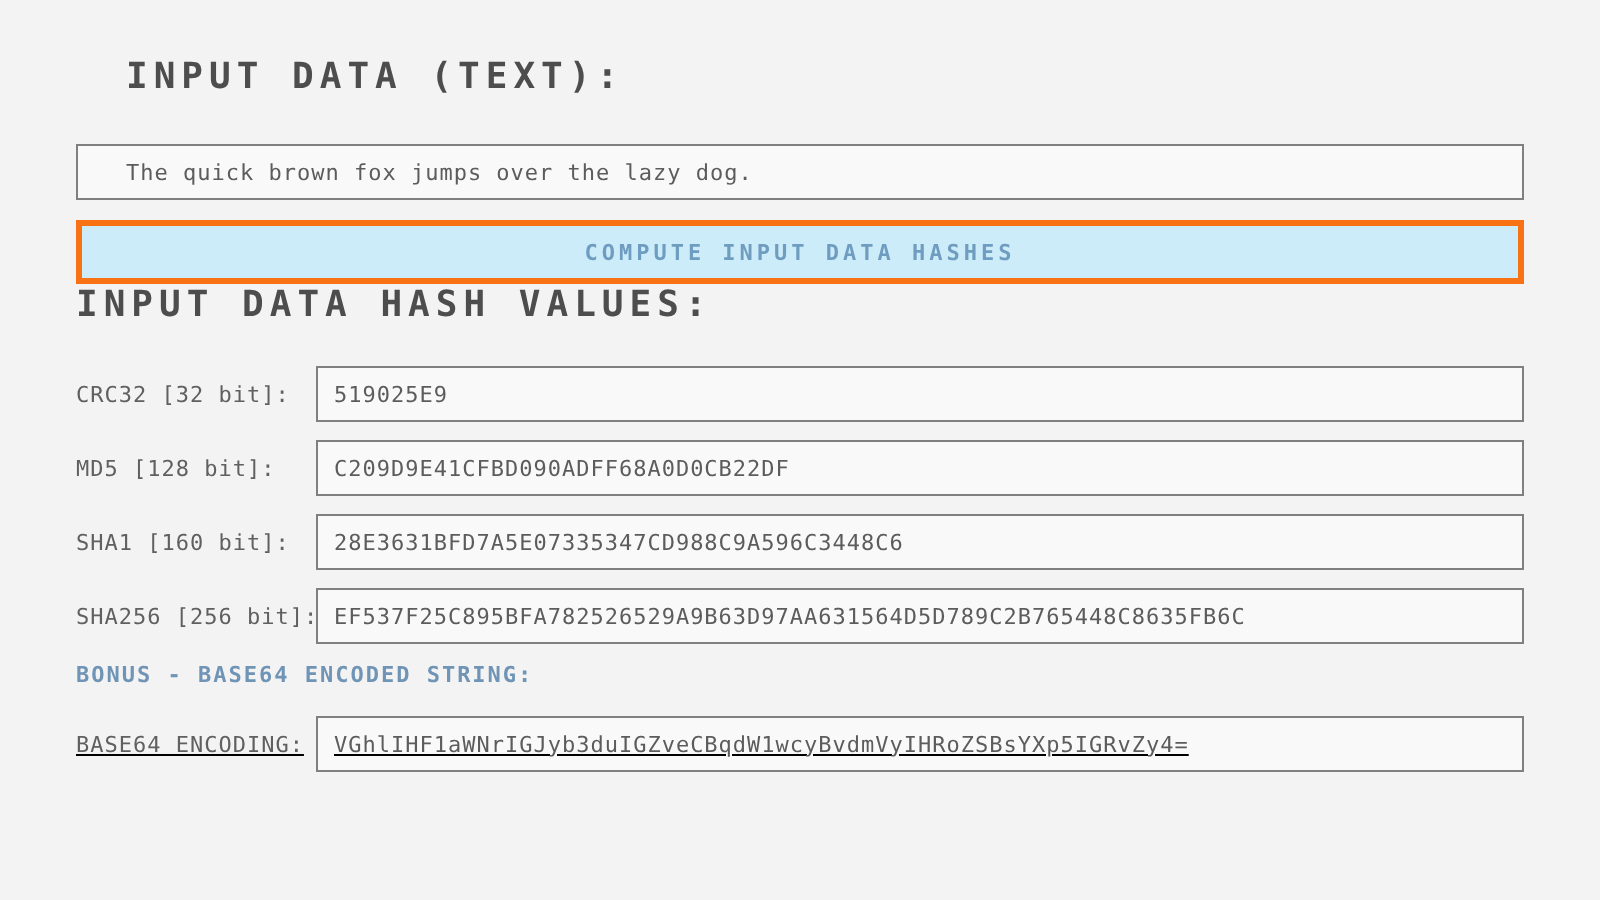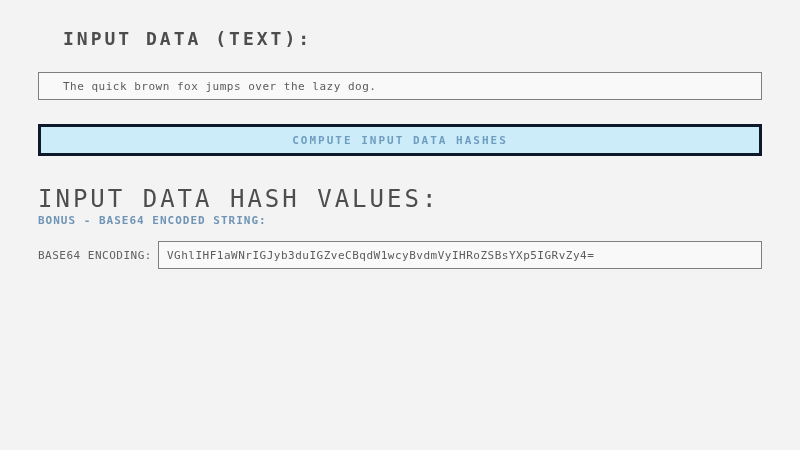--- a/index.html
+++ b/index.html
@@ -32,35 +32,34 @@
     padding: 0 24px;
     font-family: "DejaVu Sans Mono", "Liberation Mono", monospace;
     font-size: 11px;
     letter-spacing: 0.5px;
     color: #5c5c5c;
     outline: none;
   }
   .compute-btn {
     display: block;
     width: 100%;
-    margin-top: 24px;
+    margin-top: 10px;
     height: 32px;
     background: #cdecfa;
-    border: 3px solid #0f172a;
+    border: 3px solid #f97316;
     color: #6f9dc0;
     font-family: "DejaVu Sans Mono", "Liberation Mono", monospace;
     font-size: 11px;
     font-weight: bold;
     letter-spacing: 2px;
     cursor: pointer;
   }
   .h2 {
-    margin-top: 29px;
-    font-size: 24px;
-    font-weight: normal;
+    font-size: 18px;
+    font-weight: bold;
     letter-spacing: 3px;
     color: #4d4d4d;
     white-space: nowrap;
   }
   .rows { margin-top: 20px; }
   .hash-row {
     display: flex;
     align-items: center;
     height: 28px;
     margin-bottom: 9px;
@@ -86,35 +85,58 @@
     outline: none;
   }
   .bonus-title {
     margin-top: 1px;
     font-size: 11px;
     font-weight: bold;
     letter-spacing: 1px;
     color: #6f94b5;
     white-space: nowrap;
   }
-  .bonus-row { margin-top: 14px; margin-bottom: 16px; }
+  .bonus-row { margin-top: 14px; margin-bottom: 16px; text-decoration: underline; }
 </style>
 </head>
 <body>
 
 <div class="page">
 
   <div class="h1">INPUT DATA (TEXT):</div>
 
   <input class="text-input" type="text" value="The quick brown fox jumps over the lazy dog." style="">
 
   <button class="compute-btn">COMPUTE INPUT DATA HASHES</button>
 
   <div class="h2">INPUT DATA HASH VALUES:</div>
 
+  <div class="rows">
+
+    <div class="hash-row">
+      <div class="hash-label">CRC32 [32 bit]:</div>
+      <input class="hash-value" type="text" readonly="" value="519025E9" style="">
+    </div>
+
+    <div class="hash-row">
+      <div class="hash-label">MD5 [128 bit]:</div>
+      <input class="hash-value" type="text" readonly="" value="C209D9E41CFBD090ADFF68A0D0CB22DF" style="">
+    </div>
+
+    <div class="hash-row">
+      <div class="hash-label">SHA1 [160 bit]:</div>
+      <input class="hash-value" type="text" readonly="" value="28E3631BFD7A5E07335347CD988C9A596C3448C6" style="">
+    </div>
+
+    <div class="hash-row">
+      <div class="hash-label">SHA256 [256 bit]:</div>
+      <input class="hash-value" type="text" readonly="" value="EF537F25C895BFA782526529A9B63D97AA631564D5D789C2B765448C8635FB6C" style="">
+    </div>
+
+  </div>
 
   <div class="bonus-title">BONUS - BASE64 ENCODED STRING:</div>
 
   <div class="hash-row bonus-row">
     <div class="hash-label">BASE64 ENCODING:</div>
     <input class="hash-value" type="text" readonly="" value="VGhlIHF1aWNrIGJyb3duIGZveCBqdW1wcyBvdmVyIHRoZSBsYXp5IGRvZy4=" style="">
   </div>
 
 </div>
 

